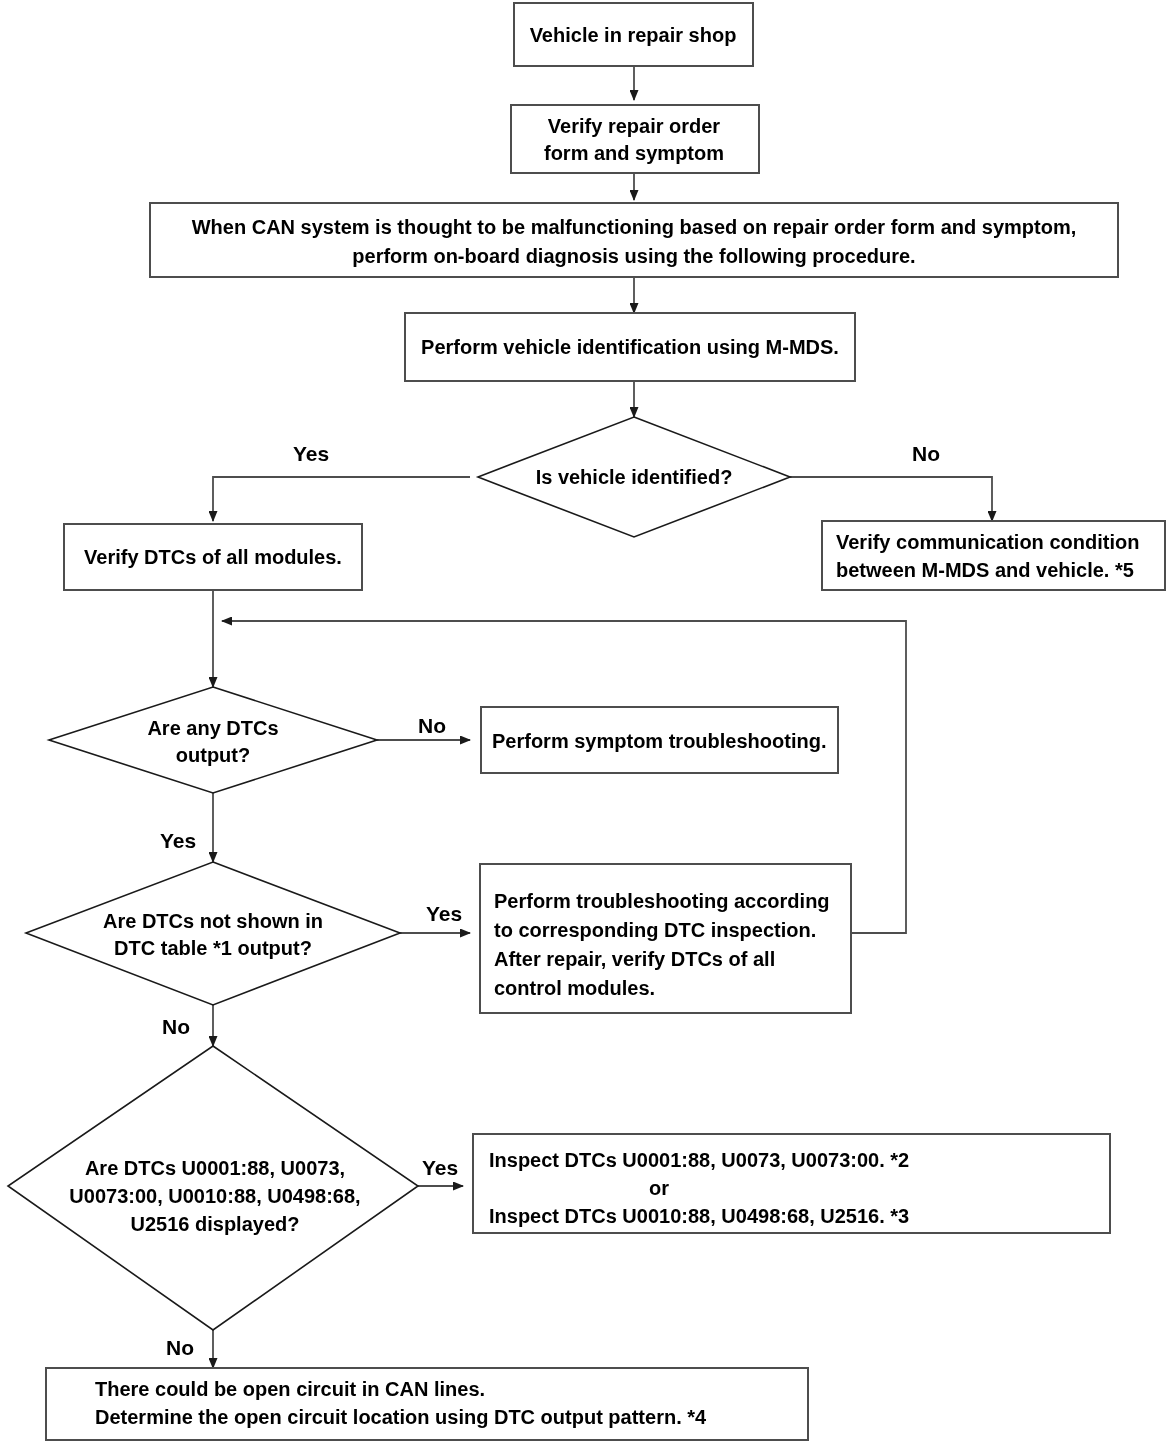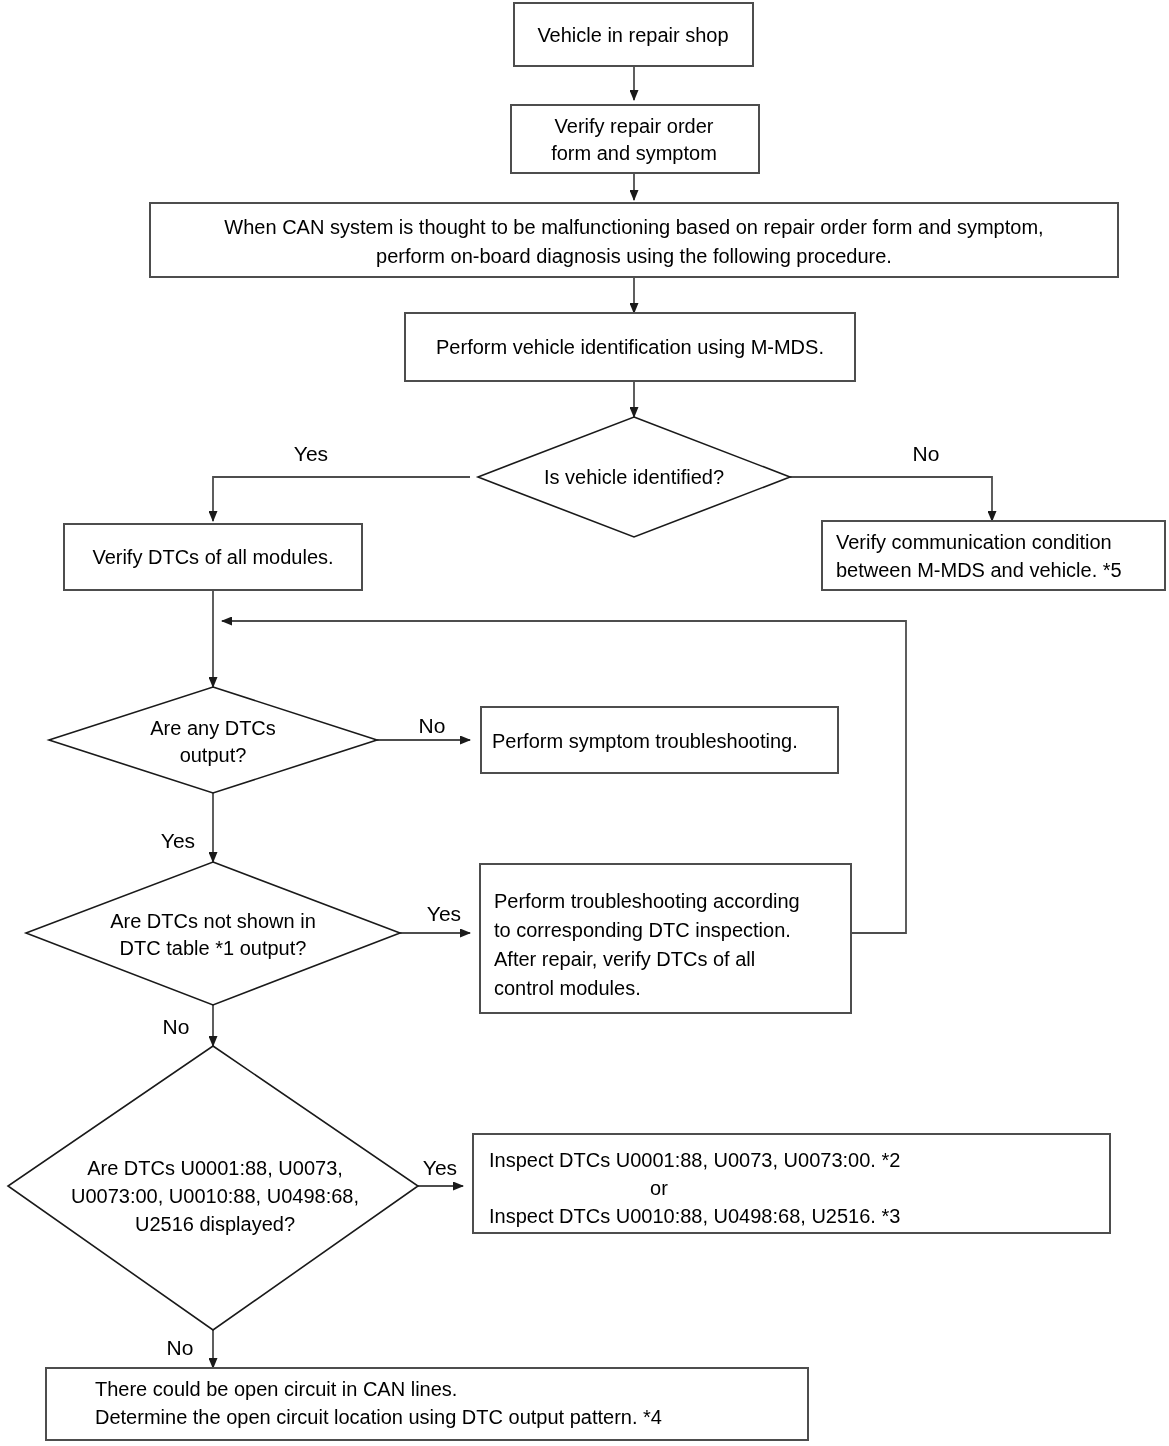--- a/index.html
+++ b/index.html
@@ -9,20 +9,21 @@
   }
   body {
     font-family: "Liberation Sans", sans-serif;
   }
   #flow-root {
     position: relative;
     width: 1169px;
     height: 1446px;
     background: #ffffff;
     overflow: hidden;
+    font-weight: bold;
   }
   svg.flow-canvas {
     position: absolute;
     left: 0;
     top: 0;
     width: 1169px;
     height: 1446px;
   }
   .node-box {
     fill: #ffffff;

